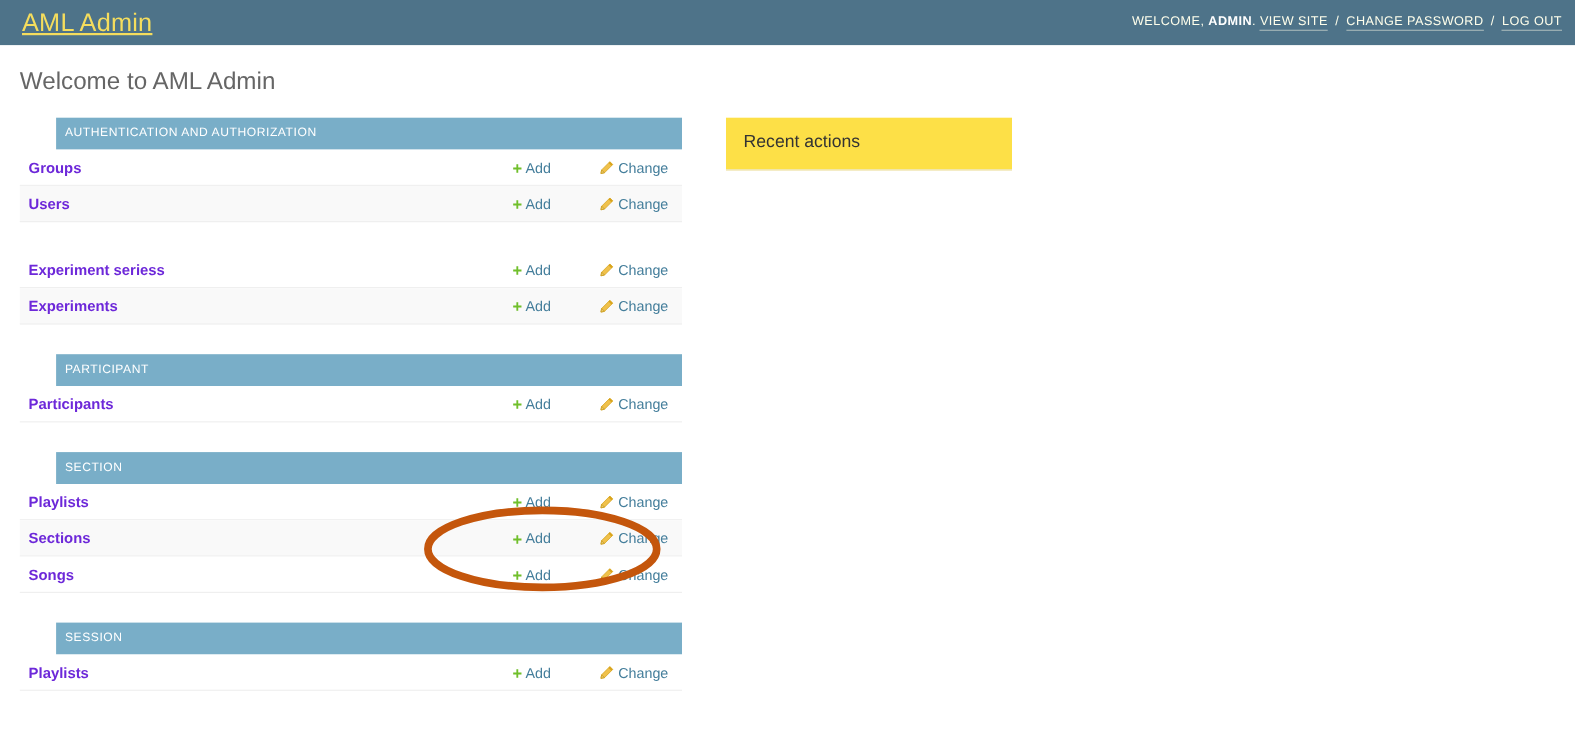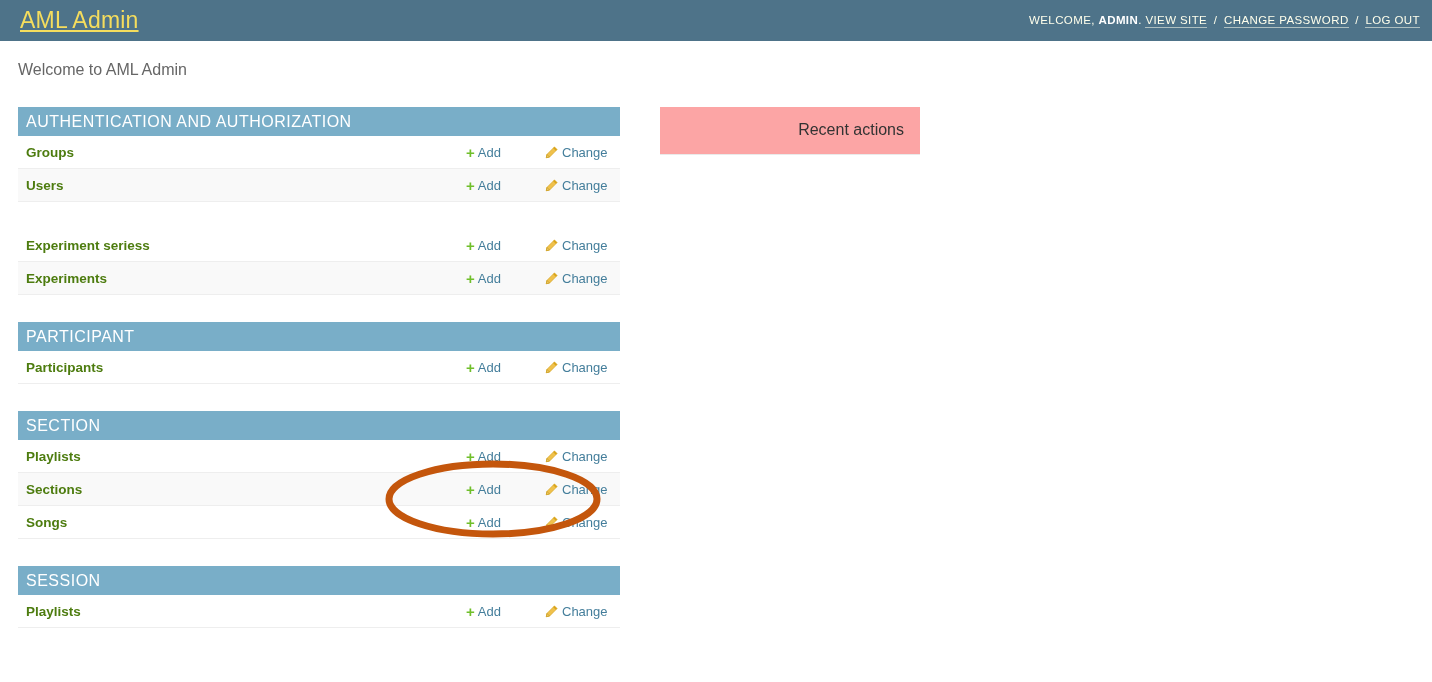--- a/index.html
+++ b/index.html
@@ -66,60 +66,61 @@
     position: absolute;
     left: 0;
     top: 41px;
     width: 1432px;
     height: 641px;
   }
   #page-title {
     position: absolute;
     left: 18px;
     top: 20px;
-    font-size: 16px;
+    font-size: 22px;
     font-weight: normal;
     color: #666666;
     margin: 0;
   }
 
   
   #content-main {
     position: absolute;
     left: 18px;
     top: 66px;
     width: 602px;
   }
   .app-module { margin-bottom: 27px; }
   .module-caption {
     background: #79aec8;
     color: #ffffff;
-    font-size: 16px;
+    font-size: 11px;
     font-weight: normal;
     letter-spacing: 0.5px;
     text-transform: uppercase;
     padding: 8px 10px 8px 8px;
     height: 29px;
     line-height: 13px;
+    margin-left: 33px;
   }
   .model-row {
     position: relative;
     height: 33px;
     line-height: 33px;
     border-bottom: 1px solid #eeeeee;
     background: #ffffff;
   }
   .model-row.striped { background: #f9f9f9; }
   .model-name {
     position: absolute;
     left: 8px;
     top: 0;
   }
   .model-name a {
-    color: #4d7c0f;
+    color: #6d28d9;
     font-weight: bold;
     font-size: 13.5px;
     text-decoration: none;
     text-align: right;
   }
   .addlink-cell {
     position: absolute;
     left: 448px;
     top: 0;
     width: 72px;
@@ -152,22 +153,21 @@
     vertical-align: -2px;
     margin-right: 4px;
   }
 
   
   #content-related {
     position: absolute;
     left: 660px;
     top: 66px;
     width: 260px;
-    background: #fca5a5;
-    text-align: right;
+    background: #fde047;
   }
   .rel-module-header {
     padding: 14px 16px 15px 16px;
     border-bottom: 1px solid #eaeaea;
   }
   .rel-module-header h2 {
     margin: 0;
     font-size: 16px;
     font-weight: normal;
     color: #333333;

